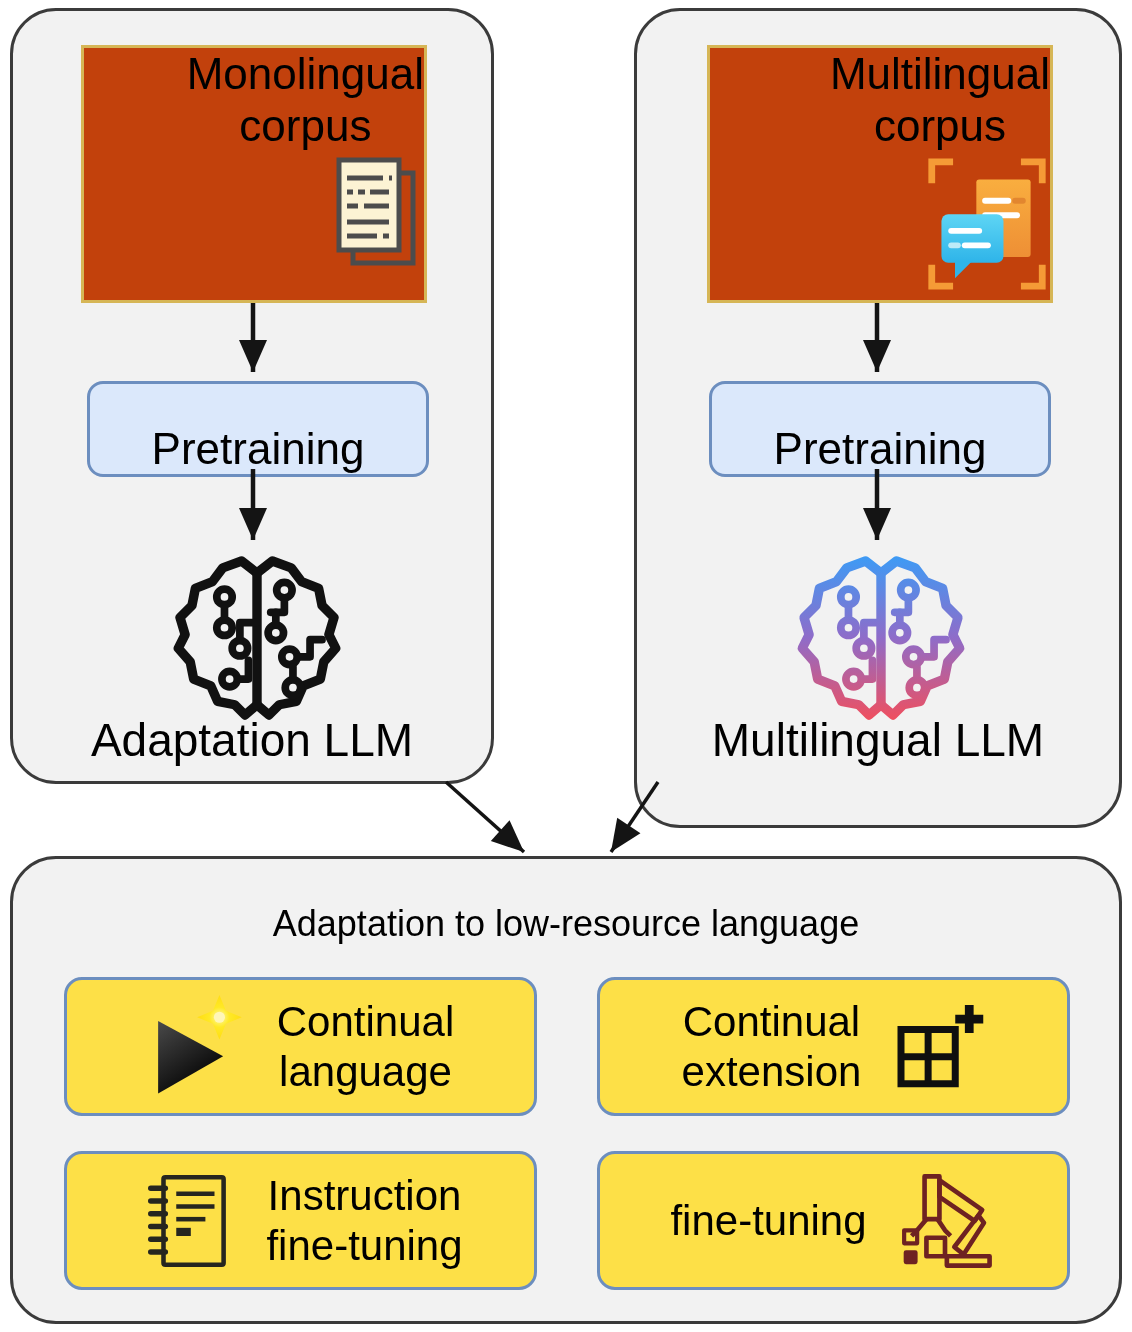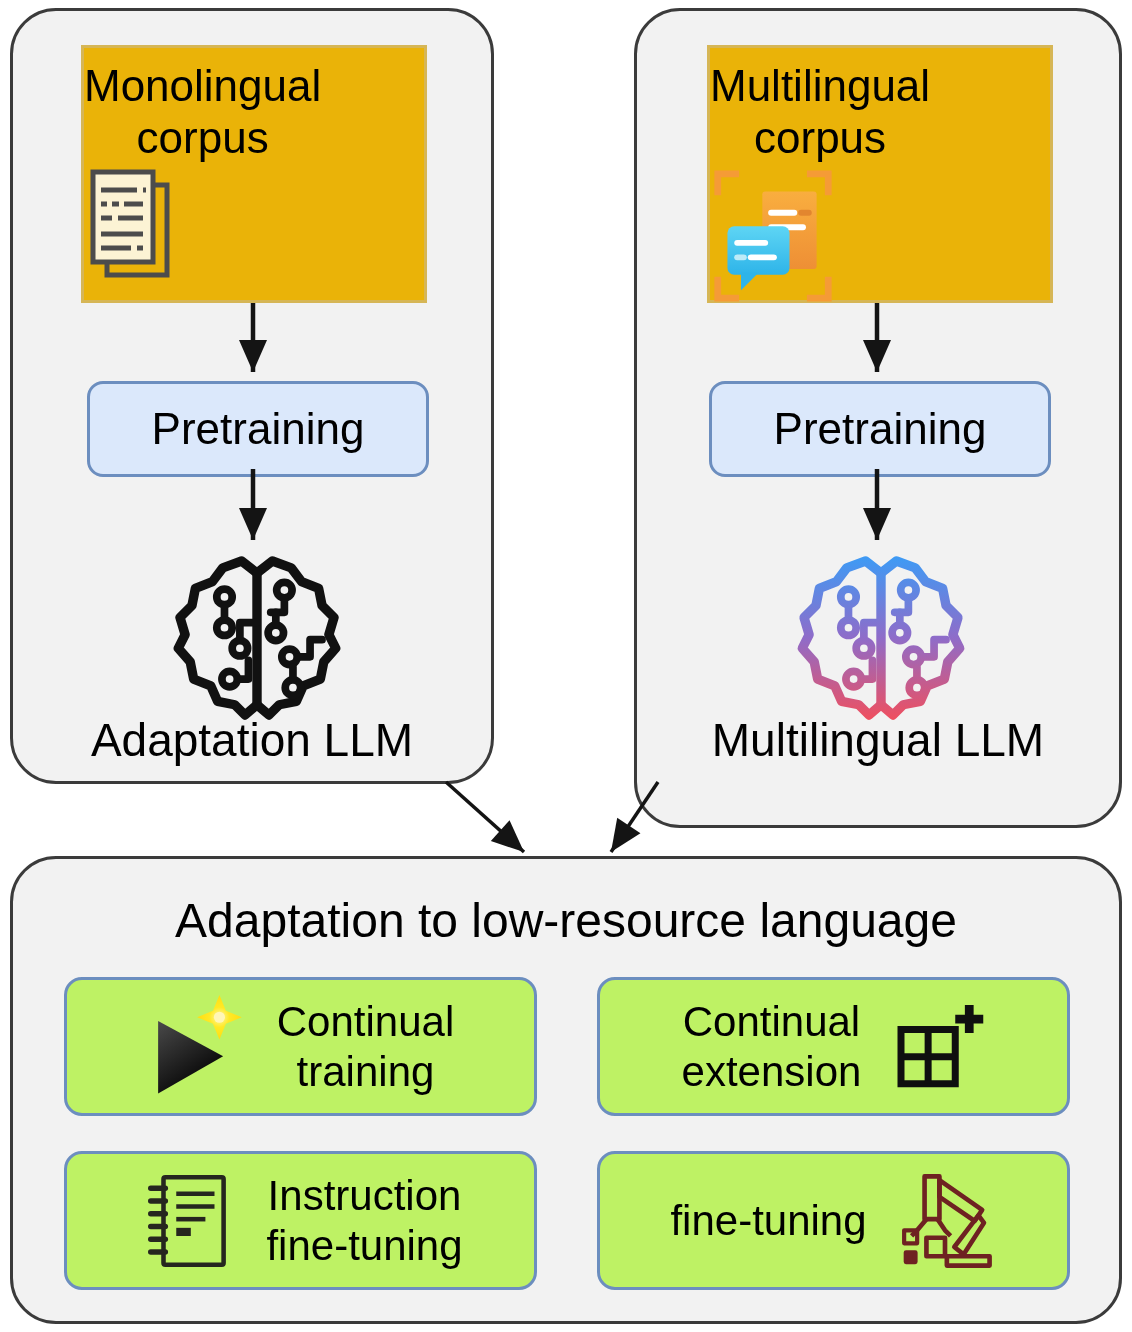--- a/index.html
+++ b/index.html
@@ -11,44 +11,43 @@
   }
   .panel {
     position:absolute; background:#F2F2F2;
     border:3px solid #3B3B3B; border-radius:46px;
   }
   #panel-mono  { left:10px;  top:8px;   width:484px;  height:776px; }
   #panel-multi { left:634px; top:8px;   width:488px;  height:820px; }
   #panel-adapt { left:10px;  top:856px; width:1112px; height:468px; }
 
   .corpus-box {
-    position:absolute; background:#eab308; border:3px solid #D6B656;
-    display:flex; flex-direction:column; align-items:flex-start;
-    padding-top:12px;
+    position:absolute; background:#c2410c; border:3px solid #D6B656;
+    display:flex; flex-direction:column; align-items:flex-end;
   }
   #corpus-mono  { left:68px; top:34px; width:346px; height:258px; }
   #corpus-multi { left:70px; top:34px; width:346px; height:258px; }
   .corpus-label { font-size:44px; line-height:52px; text-align:center; }
   .corpus-icon  { margin-top:4px; line-height:0; }
 
   .pretrain-box {
     position:absolute; background:#DBE8FB; border:3px solid #6C8EBF;
-    border-radius:16px; display:flex; align-items:center; justify-content:center;
+    border-radius:16px; display:flex; align-items:flex-end; justify-content:center;
     font-size:44px;
   }
   #pretrain-mono  { left:74px; top:370px; width:342px; height:96px; }
   #pretrain-multi { left:72px; top:370px; width:342px; height:96px; }
 
   .brain-wrap { position:absolute; left:158px; top:538px; line-height:0; }
   .llm-label  { position:absolute; left:0; right:0; top:702px; text-align:center; font-size:46px; }
 
-  .adapt-title { position:absolute; left:0; right:0; top:34px; text-align:center; font-size:48px; }
+  .adapt-title { position:absolute; left:0; right:0; top:44px; text-align:center; font-size:36px; }
   .method-box {
     position:absolute; width:473px; height:139px;
-    background:#bef264; border:3px solid #6C8EBF; border-radius:18px;
+    background:#fde047; border:3px solid #6C8EBF; border-radius:18px;
     display:flex; align-items:center; justify-content:center; gap:26px;
   }
   #method-1 { left:51px;  top:118px; }
   #method-2 { left:584px; top:118px; }
   #method-3 { left:51px;  top:292px; }
   #method-4 { left:584px; top:292px; }
   .method-label { font-size:42px; line-height:50px; text-align:center; }
   .method-icon  { line-height:0; flex:0 0 auto; }
 
   #arrows { position:absolute; left:0; top:0; pointer-events:none; }
@@ -212,21 +211,21 @@
                 <stop offset="1" stop-color="#FFDD12"></stop>
             </radialGradient>
           </defs>
           <polygon points="12,28 12,106 82,66" fill="url(#pt1)"></polygon>
           <polygon points="78,0 85,17 102,24 85,31 78,48 71,31 54,24 71,17" fill="url(#sp1)"></polygon>
           <circle cx="78" cy="24" r="6" fill="#FFF6B8"></circle>
         </svg>
       </span>
       <span class="method-label">
         <div>Continual</div>
-        <div>training</div>
+        <div>language</div>
       </span>
     </div>
 
     <div class="method-box" id="method-2">
       <span class="method-label">
         <div>Continual</div>
         <div>extension</div>
       </span>
       <span class="method-icon">
         <svg width="98" height="98" viewBox="0 0 112 112">

